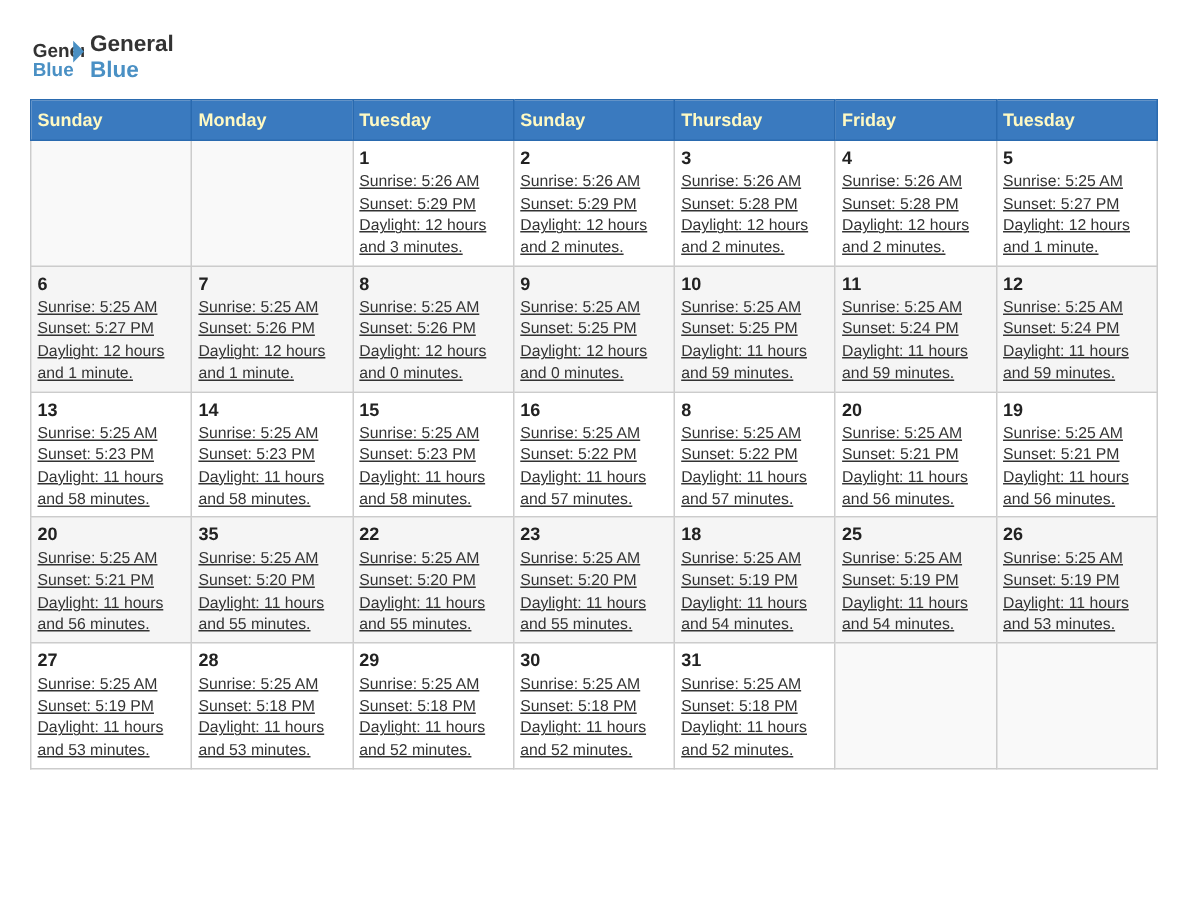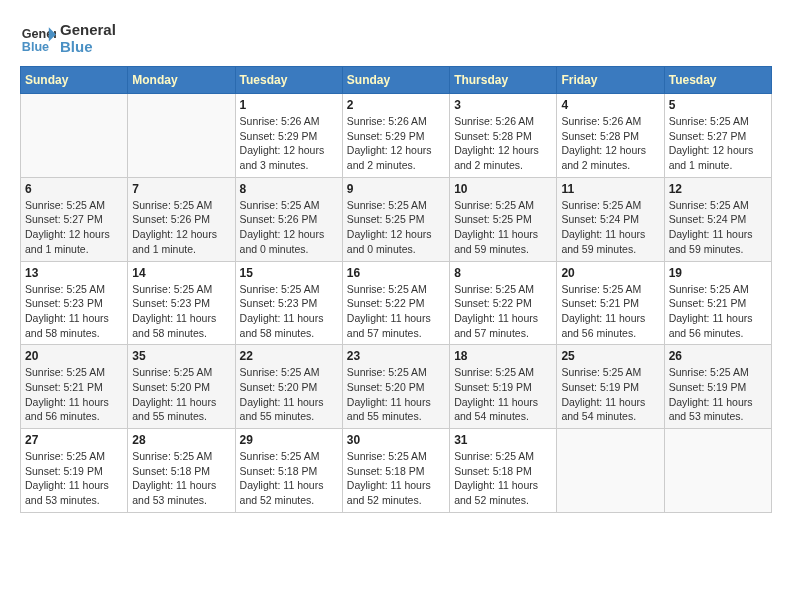--- a/index.html
+++ b/index.html
@@ -70,20 +70,21 @@
     .day-number {
       font-weight: bold;
       font-size: 12px;
       margin-bottom: 2px;
       color: #222;
     }
     .day-info {
       color: #333;
       font-size: 10.5px;
       line-height: 1.4;
+      text-decoration: underline;
     }
   </style>
 </head>
 <body>
 
 <div class="header">
   <div class="logo">
     <svg class="logo-icon" viewBox="0 0 40 40" xmlns="http://www.w3.org/2000/svg">
       <text x="2" y="20" font-size="14" font-weight="bold" fill="#333">General</text>
       <text x="2" y="34" font-size="14" font-weight="bold" fill="#4a90c4">Blue</text>

